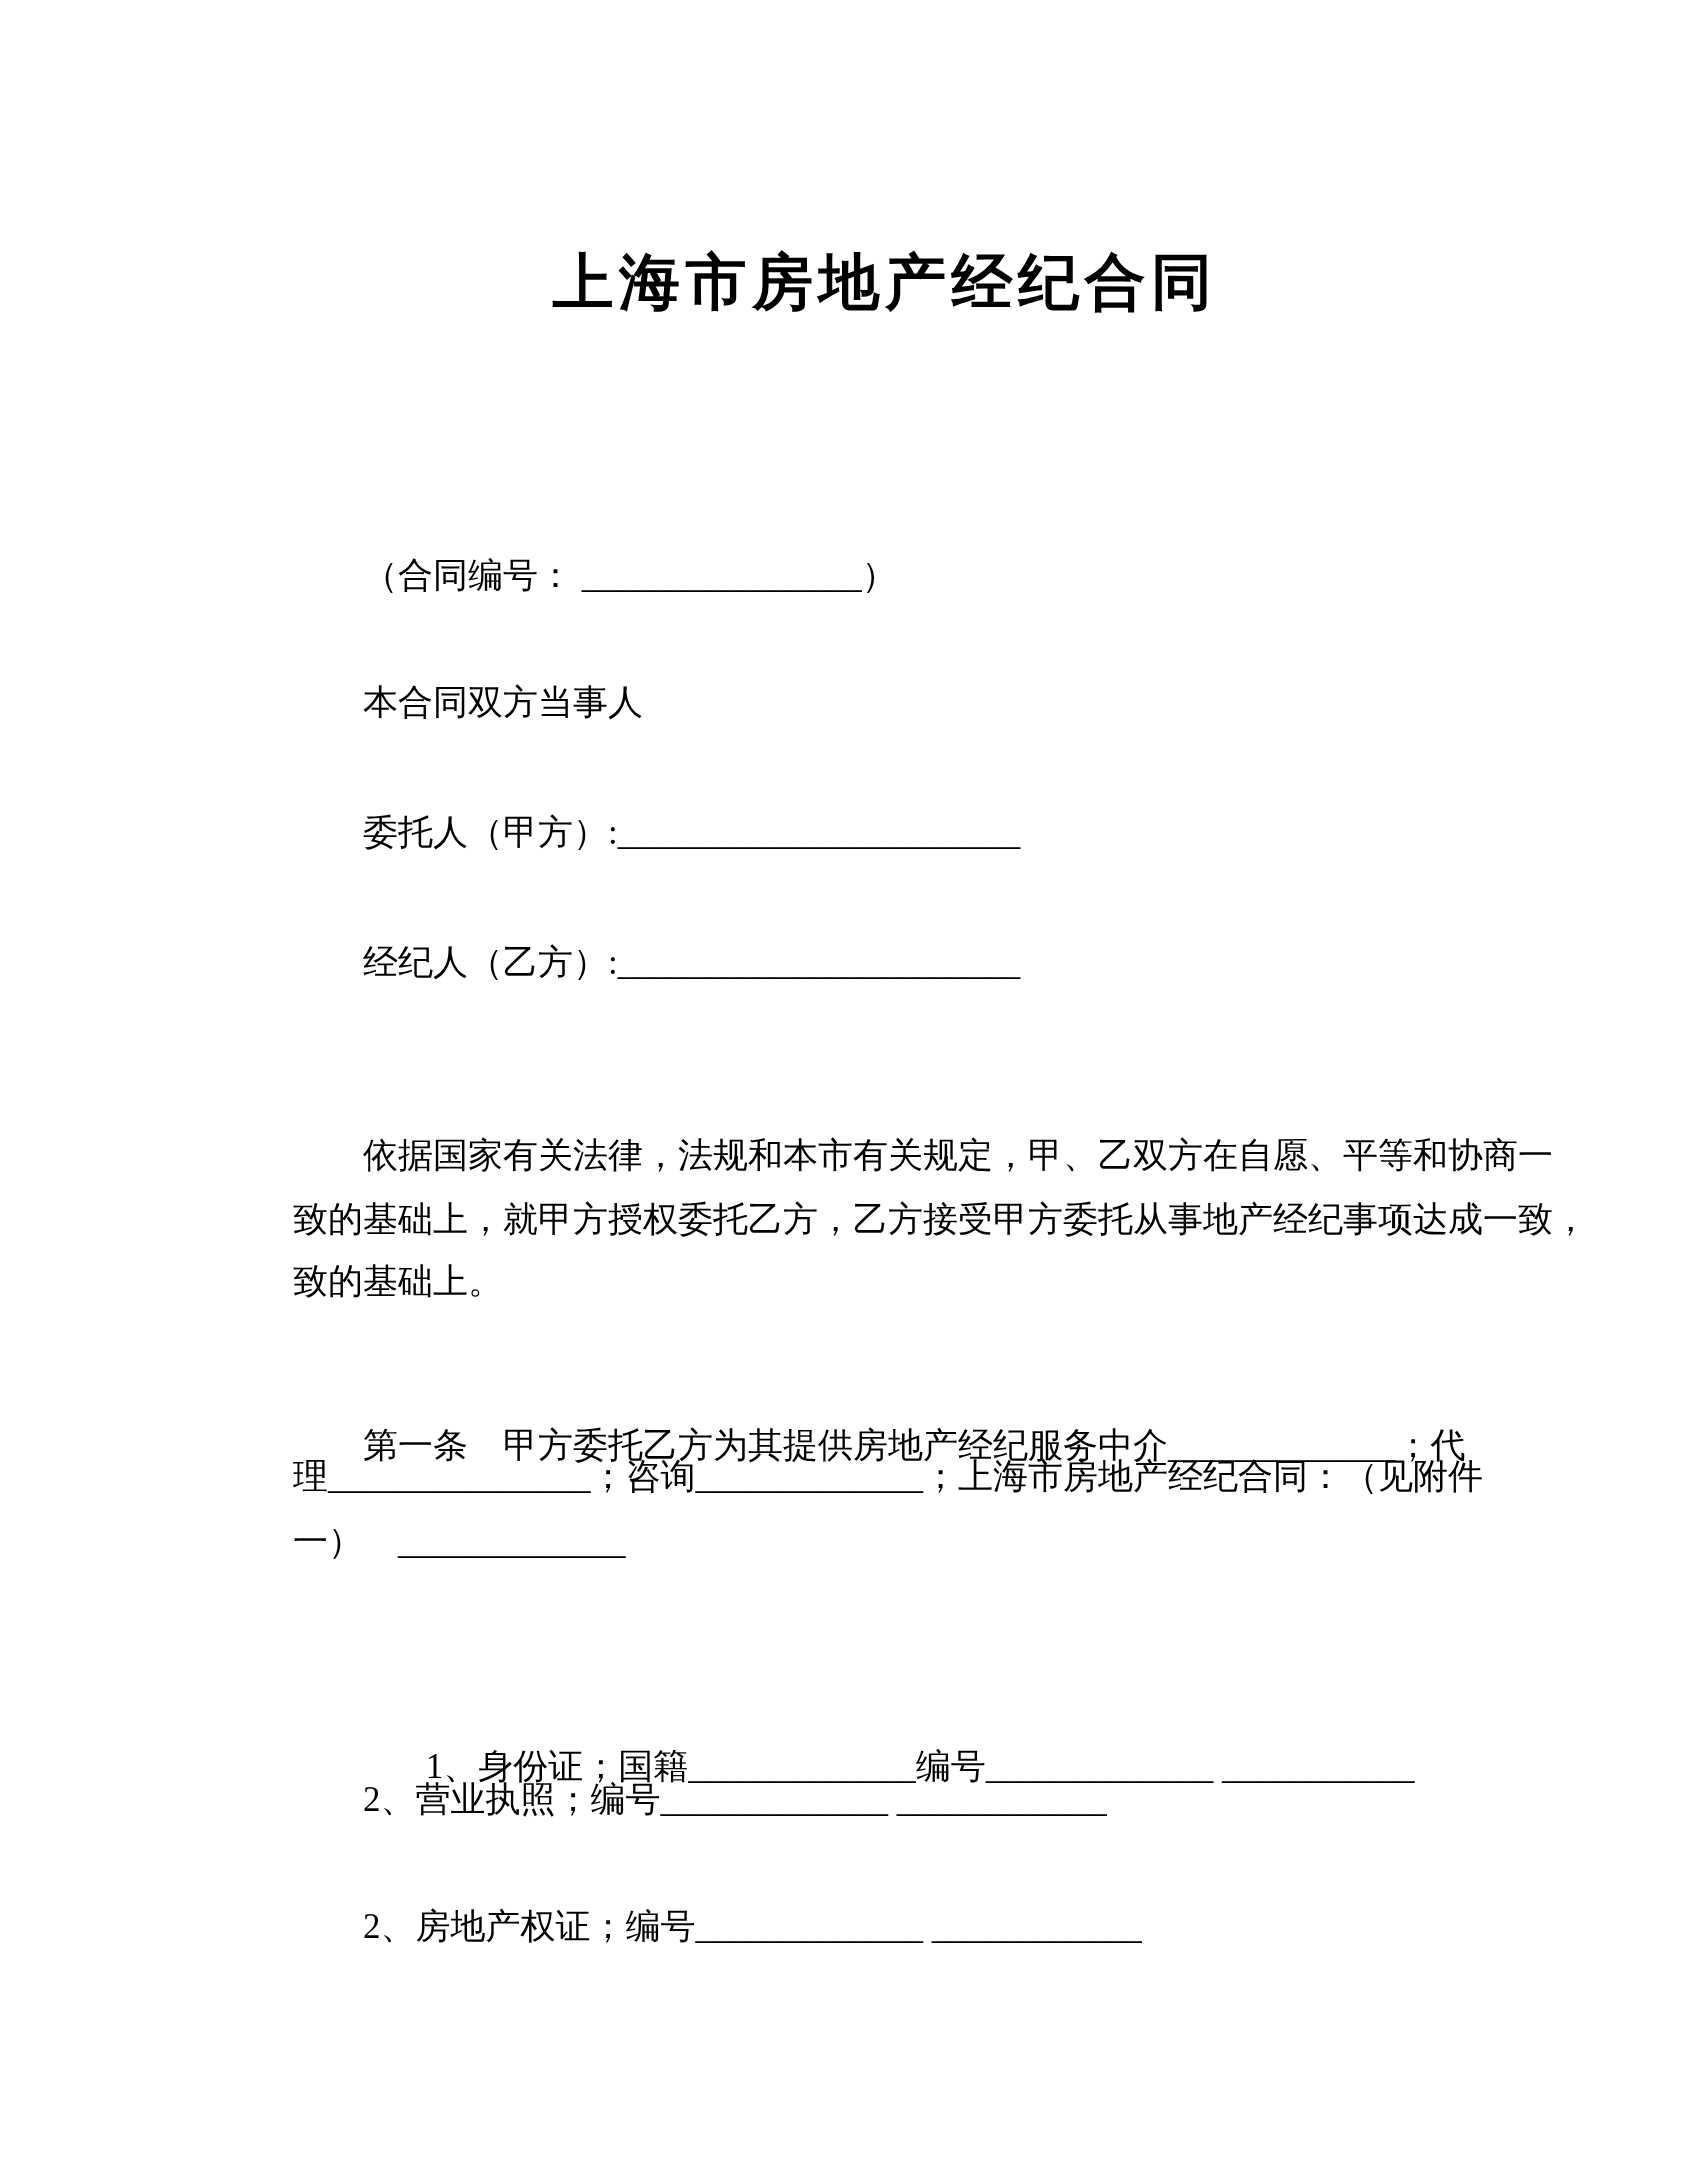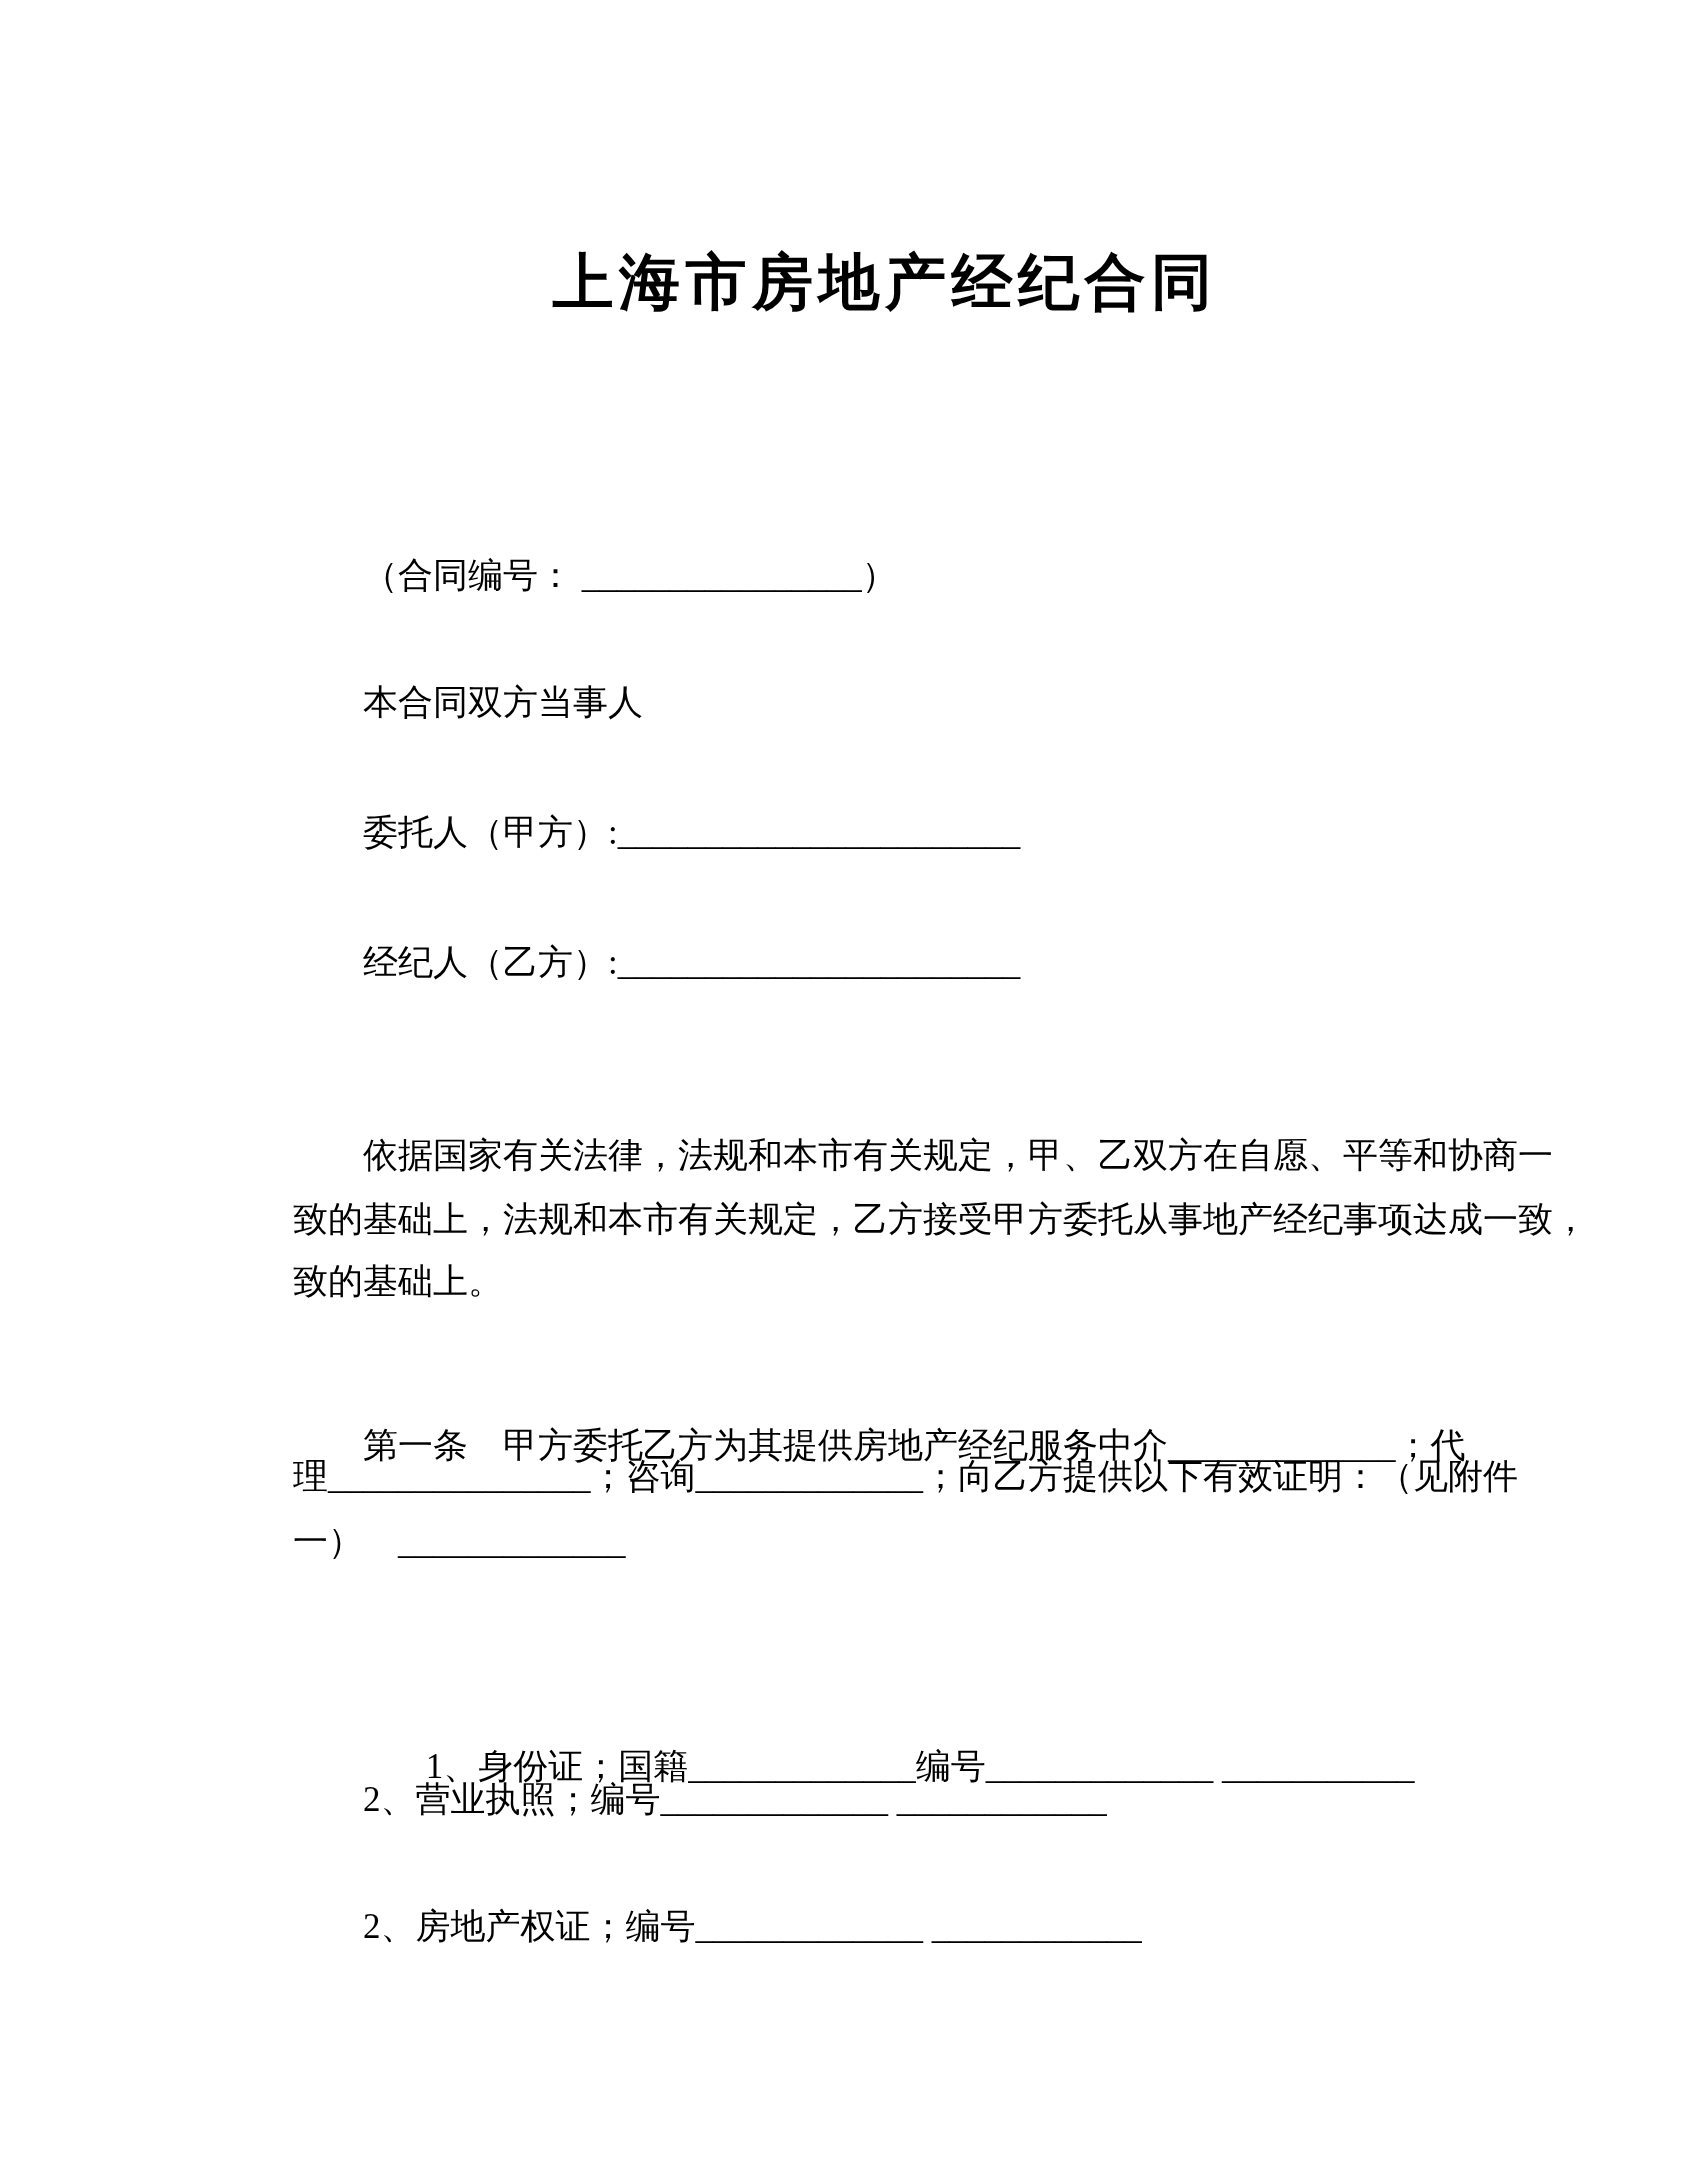--- a/index.html
+++ b/index.html
@@ -62,27 +62,27 @@
   <div class="line indent y-parties">本合同双方当事人</div>
 
   <div class="line indent y-contract">（合同编号： ________________）</div>
 
   <div class="line indent y-partyb">经纪人（乙方）:_______________________</div>
 
   <div class="line indent y-partya">委托人（甲方）:_______________________</div>
 
   <div>
     <div class="line indent y-pre1">依据国家有关法律，法规和本市有关规定，甲、乙双方在自愿、平等和协商一</div>
-    <div class="line y-pre2">致的基础上，法规和本市有关规定，乙方接受甲方委托从事地产经纪事项达成一致，</div>
+    <div class="line y-pre2">致的基础上，就甲方授权委托乙方，乙方接受甲方委托从事地产经纪事项达成一致，</div>
     <div class="line y-pre3">致的基础上。</div>
   </div>
 
   <div>
     <div class="line indent y-art1">第一条　甲方委托乙方为其提供房地产经纪服务中介_____________；代</div>
-    <div class="line y-art2">理_______________；咨询_____________；向乙方提供以下有效证明：（见附件</div>
+    <div class="line y-art2">理_______________；咨询_____________；上海市房地产经纪合同：（见附件</div>
     <div class="line y-art3">一）　_____________</div>
   </div>
 
   <div>
     <div class="line indent y-item1">1、身份证；国籍_____________编号_____________ ___________</div>
     <div class="line indent y-item2">2、营业执照；编号_____________ ____________</div>
     <div class="line indent y-item3">2、房地产权证；编号_____________ ____________</div>
   </div>
 
 </div>

